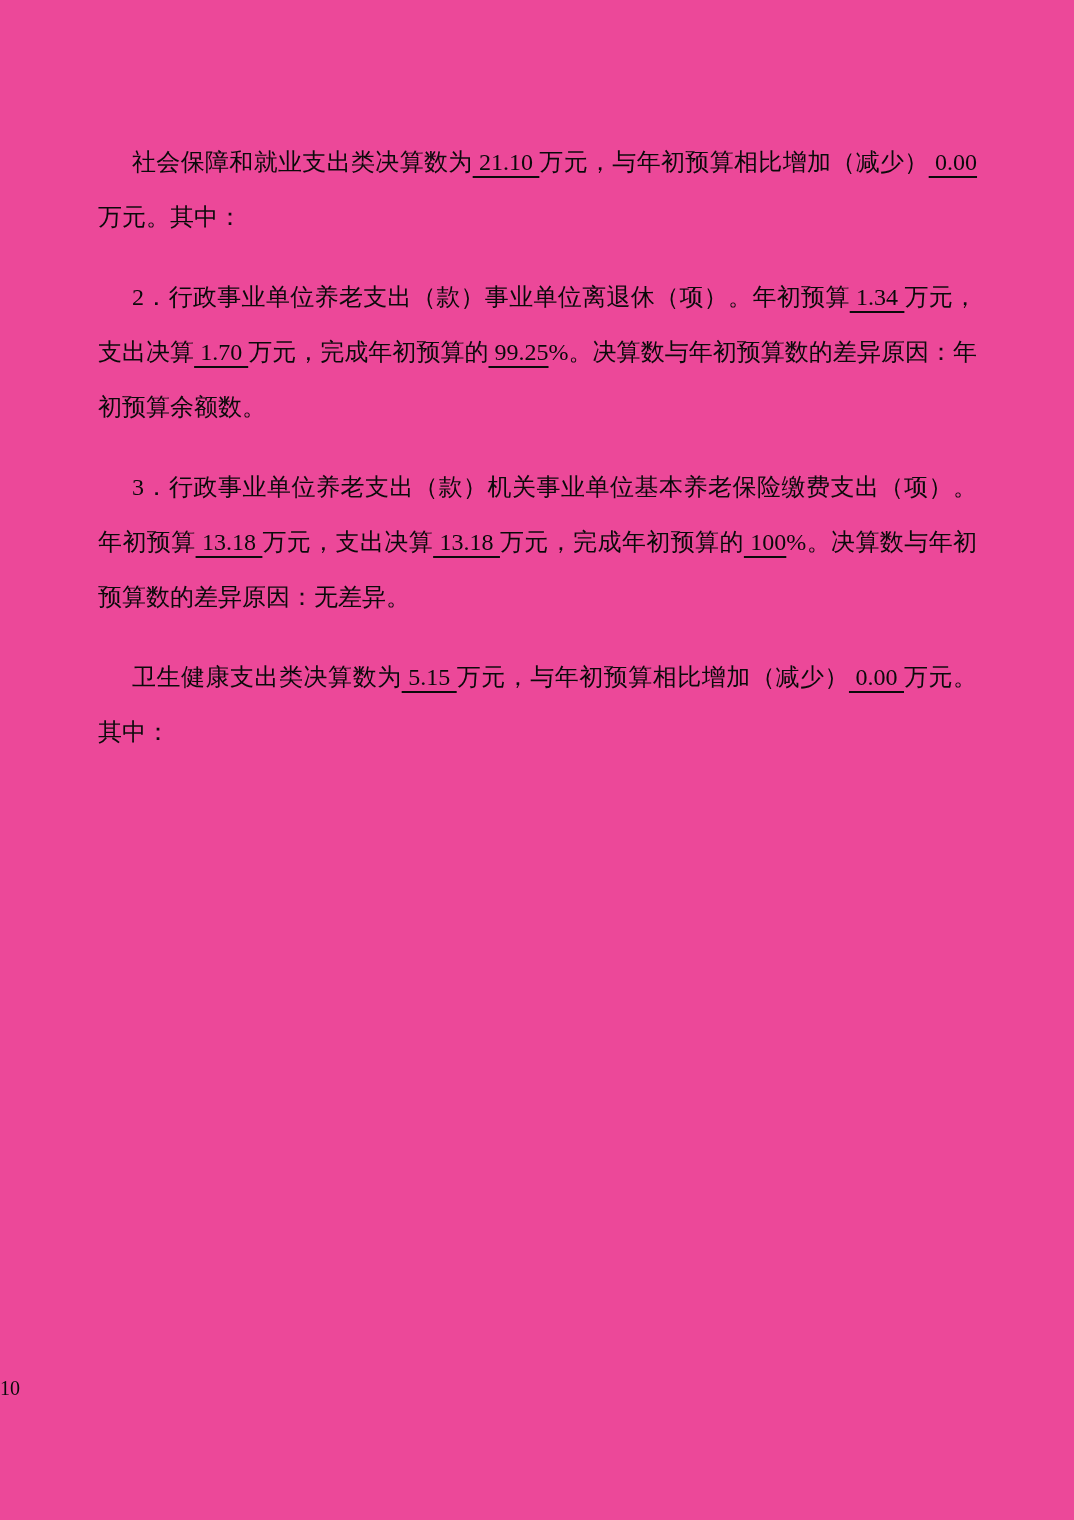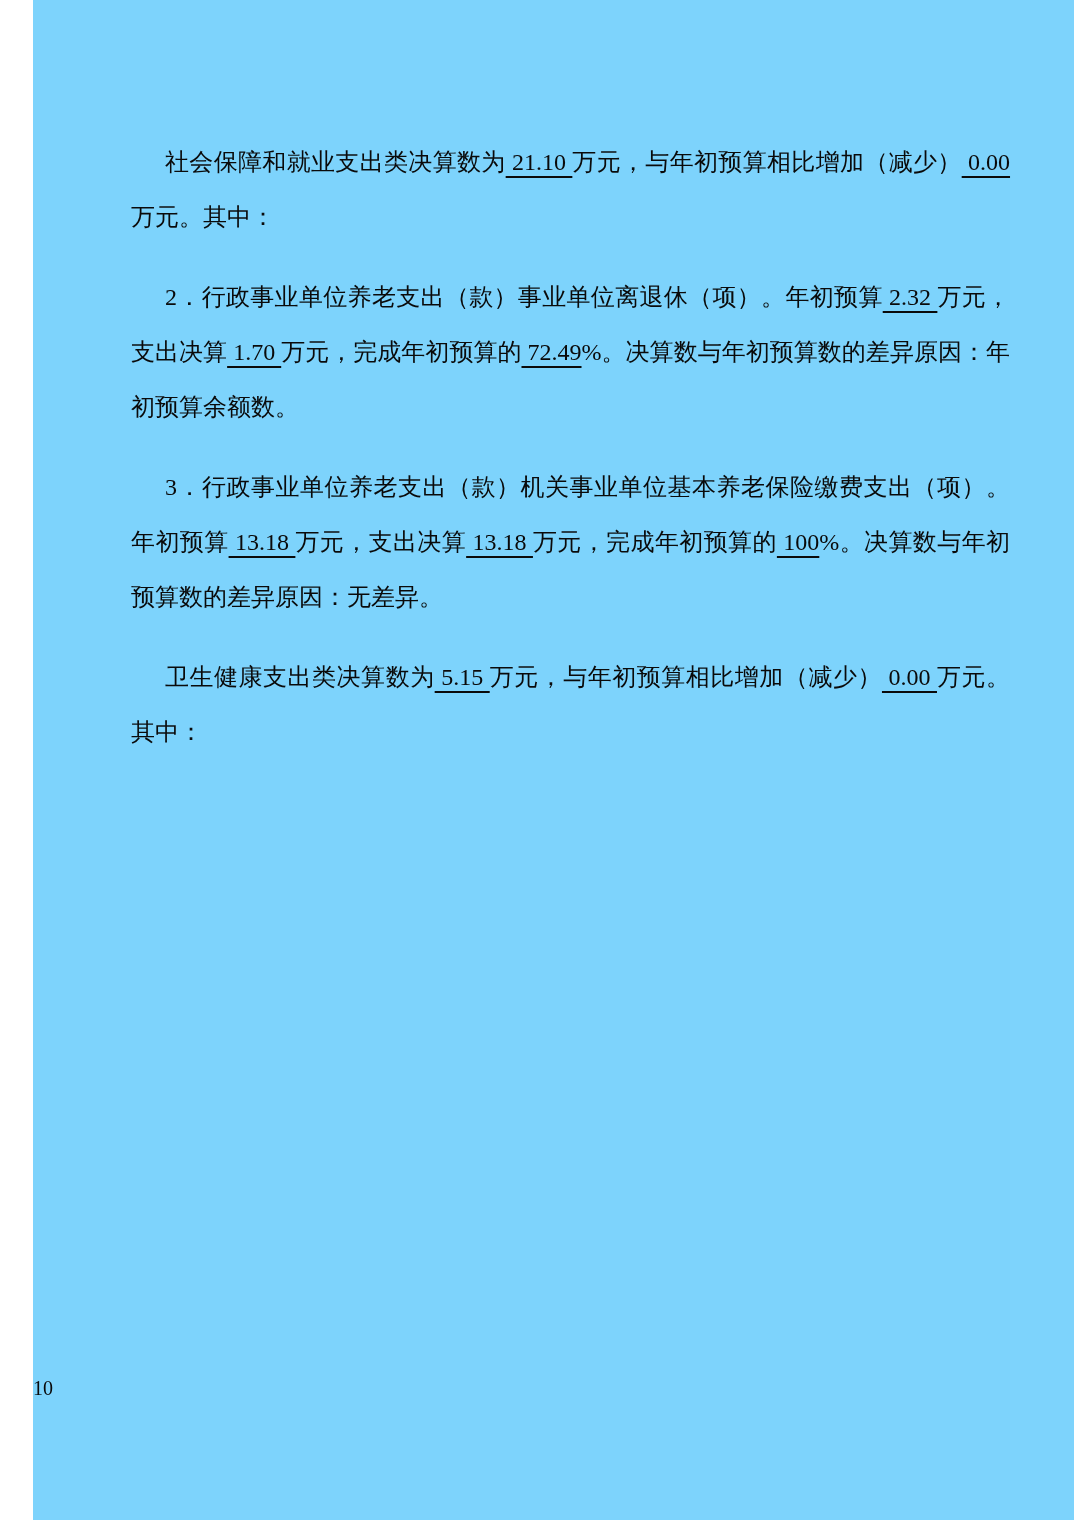--- a/index.html
+++ b/index.html
@@ -11,22 +11,21 @@
     width: 1074px;
     height: 1520px;
     position: relative;
     overflow: hidden;
     font-family: "Liberation Serif", "DejaVu Serif", serif;
     color: #0a0a0a;
   }
   .sheet {
     position: absolute;
     inset: 0;
-    background: #7dd3fc;
-    margin-left: 33px;
+    background: #ec4899;
   }
   .content {
     position: absolute;
     left: 98px;
     top: 135px;
     width: 879px;
   }
   p.para {
     margin: 0 0 25px 0;
     font-size: 24px;
@@ -54,18 +53,18 @@
     line-height: 24px;
     color: #0a0a0a;
   }
 </style>
 </head>
 <body>
 
 <main class="sheet">
   <div class="content">
       <p class="para body"><span>社会保障和就业支出类决算数为</span><span class="u"> 21.10 </span><span>万元，与年初预算相比增加（减少）</span><span class="u"> 0.00 </span><span>万元。其中：</span></p>
-      <p class="para body"><span>2．行政事业单位养老支出（款）事业单位离退休（项）。年初预算</span><span class="u"> 2.32 </span><span>万元，支出决算</span><span class="u"> 1.70 </span><span>万元，完成年初预算的</span><span class="u"> 72.49</span><span>%。决算数与年初预算数的差异原因：年初预算余额数。</span></p>
+      <p class="para body"><span>2．行政事业单位养老支出（款）事业单位离退休（项）。年初预算</span><span class="u"> 1.34 </span><span>万元，支出决算</span><span class="u"> 1.70 </span><span>万元，完成年初预算的</span><span class="u"> 99.25</span><span>%。决算数与年初预算数的差异原因：年初预算余额数。</span></p>
       <p class="para body"><span>3．行政事业单位养老支出（款）机关事业单位基本养老保险缴费支出（项）。年初预算</span><span class="u"> 13.18 </span><span>万元，支出决算</span><span class="u"> 13.18 </span><span>万元，完成年初预算的</span><span class="u"> 100</span><span>%。决算数与年初预算数的差异原因：无差异。</span></p>
       <p class="para body"><span>卫生健康支出类决算数为</span><span class="u"> 5.15 </span><span>万元，与年初预算相比增加（减少）</span><span class="u"> 0.00 </span><span>万元。其中：</span></p>
     </div>
   <div class="page-num">10</div>
 </main>
 
 </body></html>

